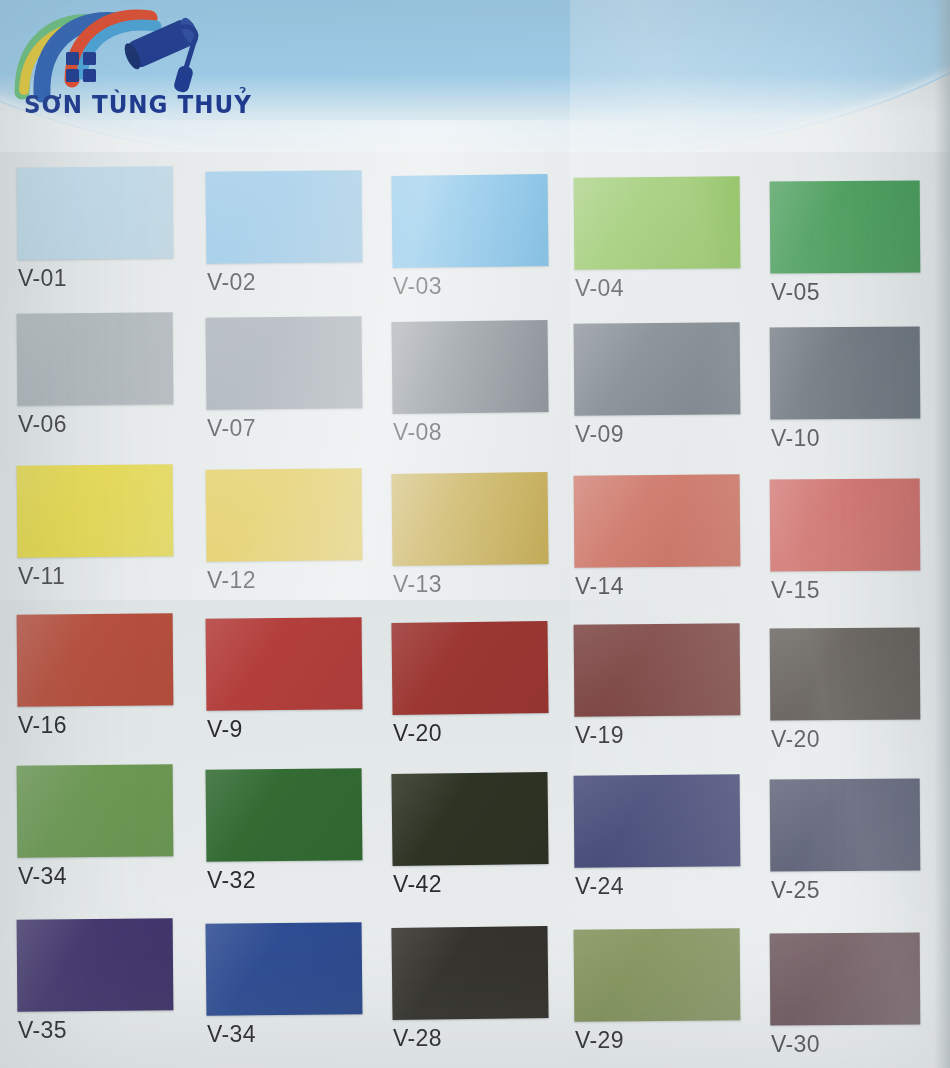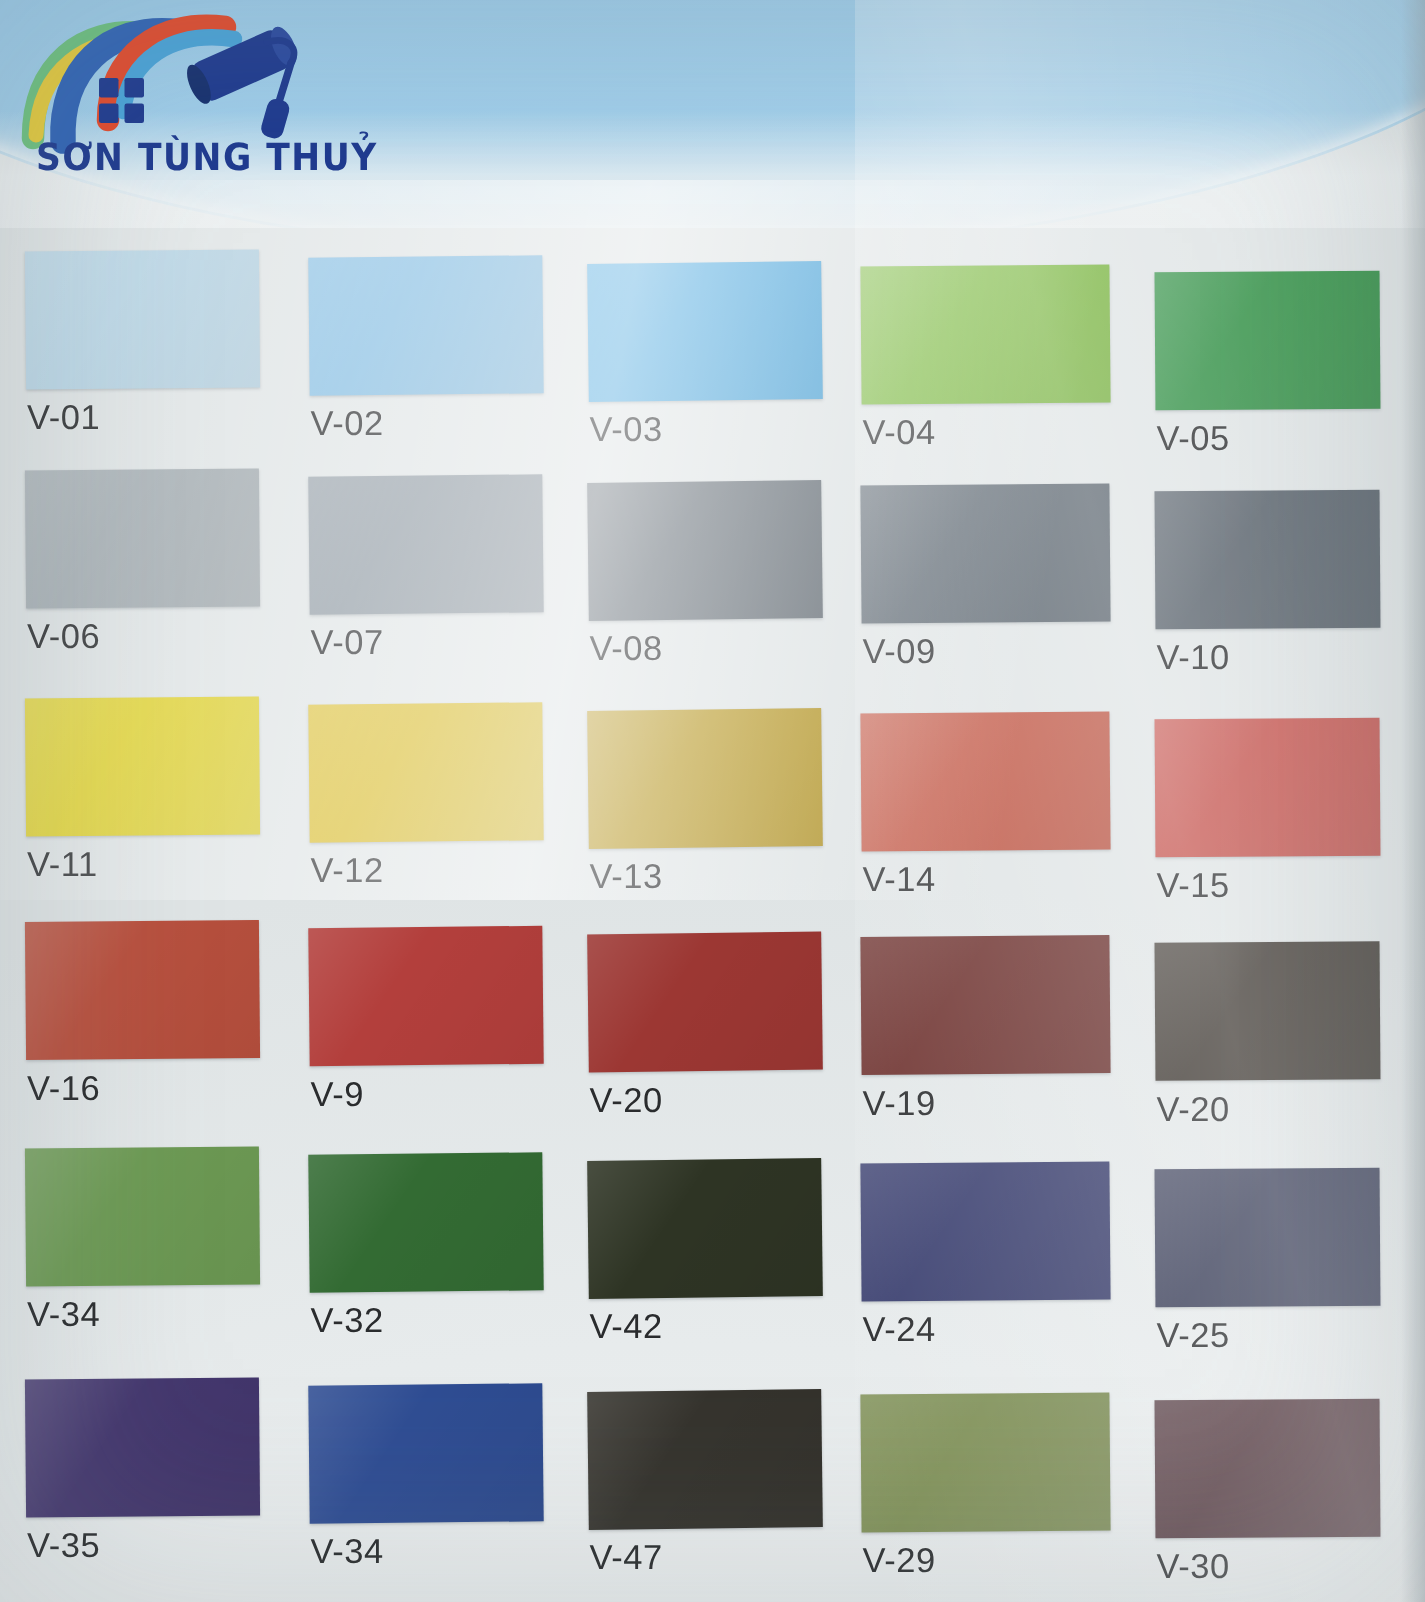--- a/index.html
+++ b/index.html
@@ -300,21 +300,21 @@
       <div class="swatch-cell" style="left: 206px; top: 771px;">
         <div class="chip" style="background: rgb(47, 77, 147); transform: rotate(-0.6deg);">
           <div class="chip-gloss"></div>
         </div>
         <div class="chip-label">V-34</div>
       </div>
       <div class="swatch-cell" style="left: 392px; top: 775px;">
         <div class="chip" style="background: rgb(53, 51, 45); transform: rotate(-0.7deg);">
           <div class="chip-gloss"></div>
         </div>
-        <div class="chip-label">V-47</div>
+        <div class="chip-label">V-28</div>
       </div>
       <div class="swatch-cell" style="left: 574px; top: 777px;">
         <div class="chip" style="background: rgb(126, 143, 85); transform: rotate(-0.5deg); width: 166px;">
           <div class="chip-gloss"></div>
         </div>
         <div class="chip-label">V-29</div>
       </div>
       <div class="swatch-cell" style="left: 770px; top: 781px;">
         <div class="chip" style="background: rgb(78, 51, 58); transform: rotate(-0.4deg); width: 150px;">
           <div class="chip-gloss"></div>

